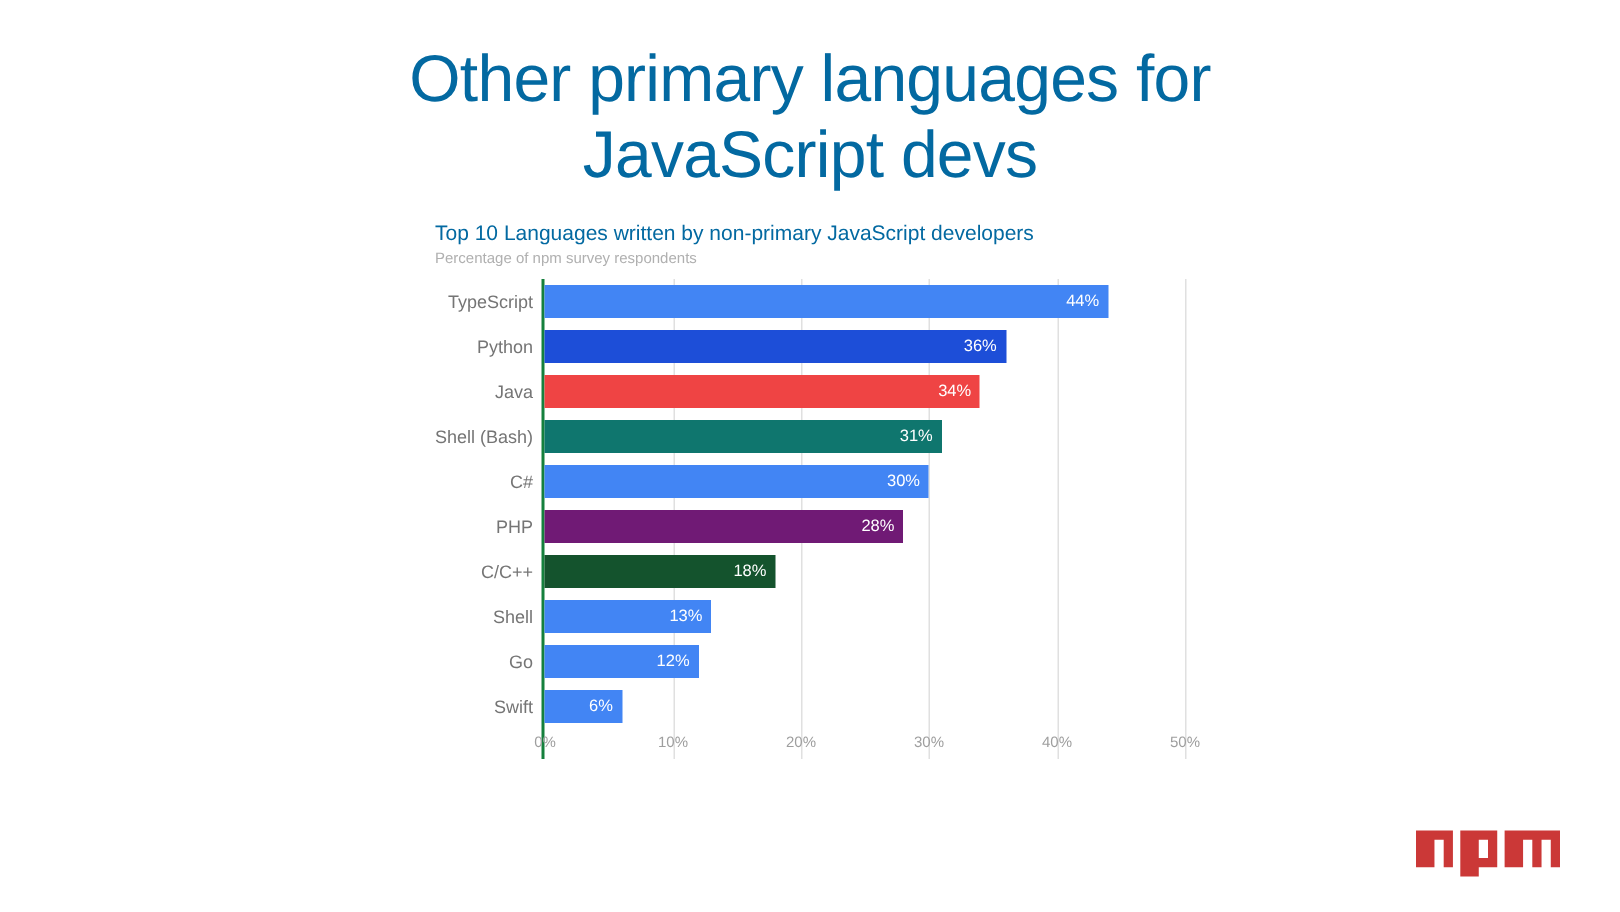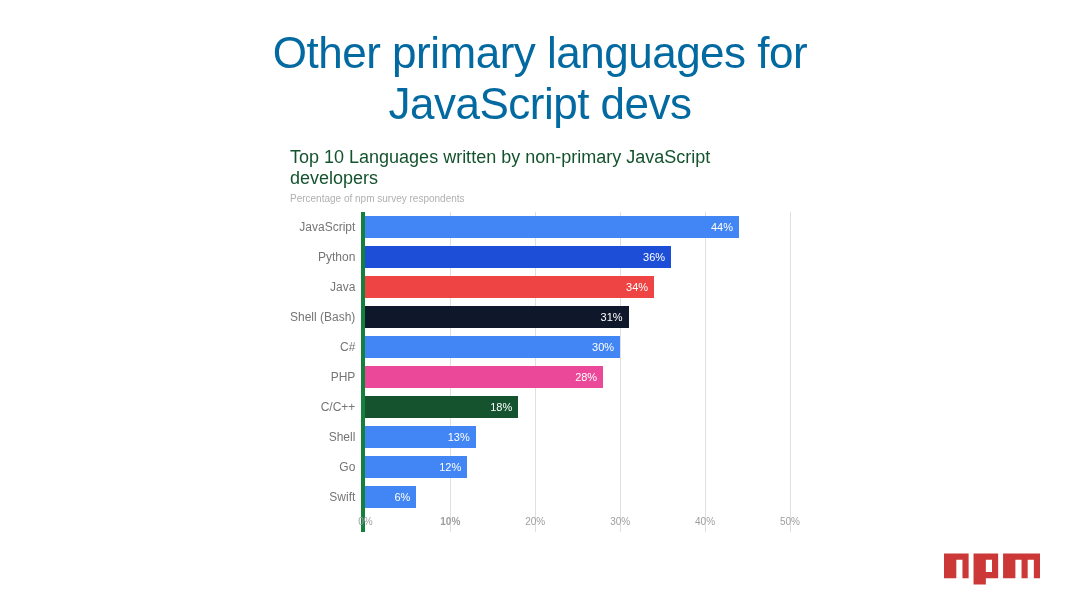--- a/index.html
+++ b/index.html
@@ -19,22 +19,22 @@
     letter-spacing: -0.5px;
     line-height: 1.15;
     padding-top: 28px;
     padding-bottom: 8px;
   }
   .chart-wrap {
     width: 500px;
     margin: 10px auto 0 auto;
   }
   .chart-title {
-    font-size: 18px;
-    color: #14532d;
+    font-size: 14px;
+    color: #0369a1;
     margin-bottom: 4px;
   }
   .chart-sub {
     font-size: 10px;
     color: #b0b0b0;
     margin-bottom: 8px;
   }
   .plot {
     display: flex;
   }
@@ -47,21 +47,21 @@
   .ylab {
     height: 30px;
     line-height: 30px;
     font-size: 12px;
     color: #757575;
     white-space: nowrap;
   }
   .plot-area {
     position: relative;
     flex: 1;
-    border-left: 4px solid #15803d;
+    border-left: 2px solid #15803d;
   }
   .grid {
     position: absolute;
     top: 0; bottom: 0;
     width: 1px;
     background: #e0e0e0;
   }
   .bars {
     position: relative;
     z-index: 1;
@@ -112,21 +112,21 @@
   <span>Other primary languages for</span><br>
   <span>JavaScript devs</span>
 </h1>
 
 <div class="chart-wrap">
   <div class="chart-title">Top 10 Languages written by non-primary JavaScript developers</div>
   <div class="chart-sub">Percentage of npm survey respondents</div>
 
   <div class="plot">
     <div class="ylabels" id="ylabels">
-        <div class="ylab">JavaScript</div>
+        <div class="ylab">TypeScript</div>
         <div class="ylab">Python</div>
         <div class="ylab">Java</div>
         <div class="ylab">Shell (Bash)</div>
         <div class="ylab">C#</div>
         <div class="ylab">PHP</div>
         <div class="ylab">C/C++</div>
         <div class="ylab">Shell</div>
         <div class="ylab">Go</div>
         <div class="ylab">Swift</div>
       </div>
@@ -148,31 +148,31 @@
             <div class="bar" style="width: 72%; background: #1d4ed8;">
               <span class="bar-label">36%</span>
             </div>
           </div>
           <div class="bar-row">
             <div class="bar" style="width: 68%; background: #ef4444;">
               <span class="bar-label">34%</span>
             </div>
           </div>
           <div class="bar-row">
-            <div class="bar" style="width: 62%; background: #0f172a;">
+            <div class="bar" style="width: 62%; background: #0f766e;">
               <span class="bar-label">31%</span>
             </div>
           </div>
           <div class="bar-row">
             <div class="bar" style="width: 60%; background: rgb(66, 133, 244);">
               <span class="bar-label">30%</span>
             </div>
           </div>
           <div class="bar-row">
-            <div class="bar" style="width: 56%; background: #ec4899;">
+            <div class="bar" style="width: 56%; background: #701a75;">
               <span class="bar-label">28%</span>
             </div>
           </div>
           <div class="bar-row">
             <div class="bar" style="width: 36%; background: #14532d;">
               <span class="bar-label">18%</span>
             </div>
           </div>
           <div class="bar-row">
             <div class="bar" style="width: 26%; background: rgb(66, 133, 244);">
@@ -185,21 +185,21 @@
             </div>
           </div>
           <div class="bar-row">
             <div class="bar" style="width: 12%; background: rgb(66, 133, 244);">
               <span class="bar-label">6%</span>
             </div>
           </div>
         </div>
       <div class="xaxis" id="xaxis">
           <div class="xtick" style="left: 0%;">0%</div>
-          <div class="xtick" style="left: 20%; font-weight: bold;">10%</div>
+          <div class="xtick" style="left: 20%;">10%</div>
           <div class="xtick" style="left: 40%;">20%</div>
           <div class="xtick" style="left: 60%;">30%</div>
           <div class="xtick" style="left: 80%;">40%</div>
           <div class="xtick" style="left: 100%;">50%</div>
         </div>
     </div>
   </div>
 </div>
 
 <div class="npm-logo">

